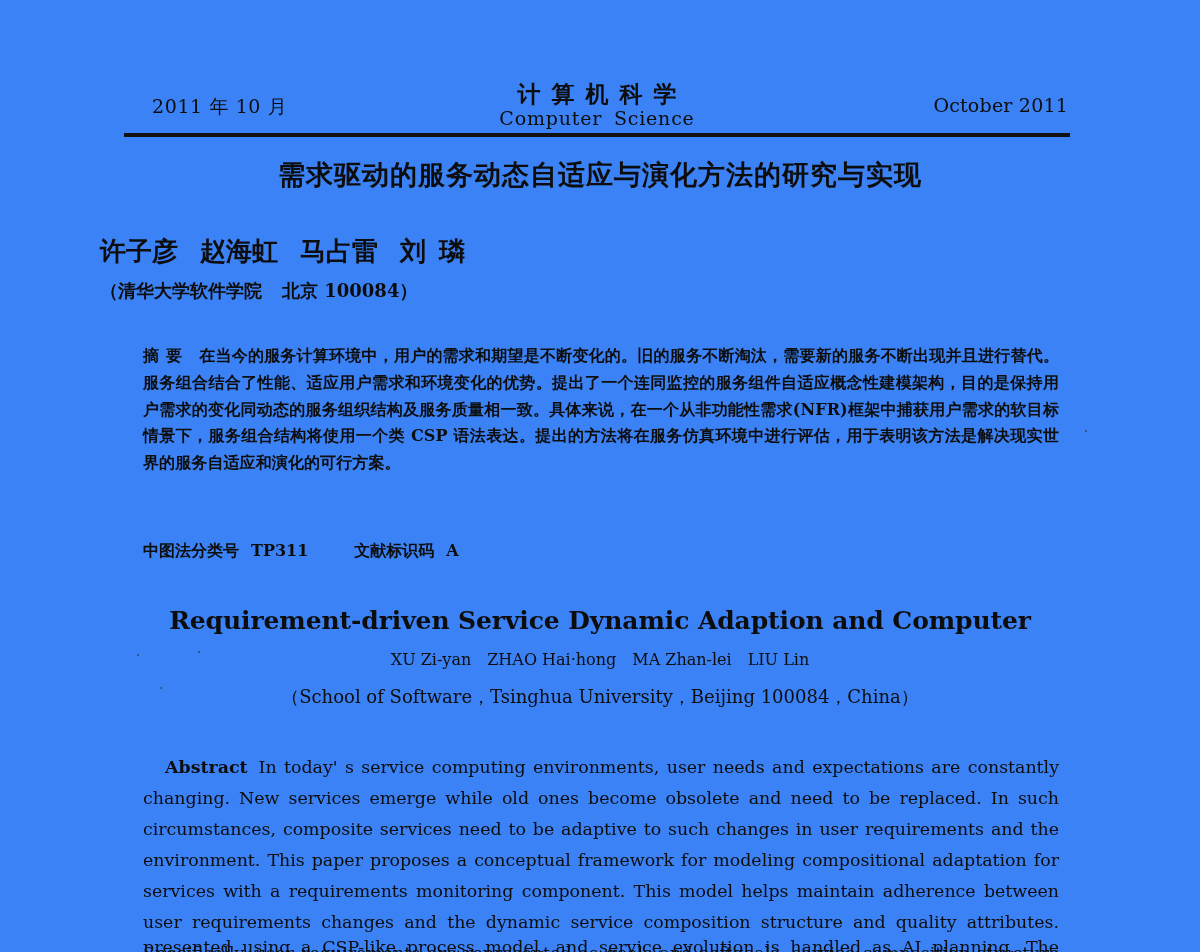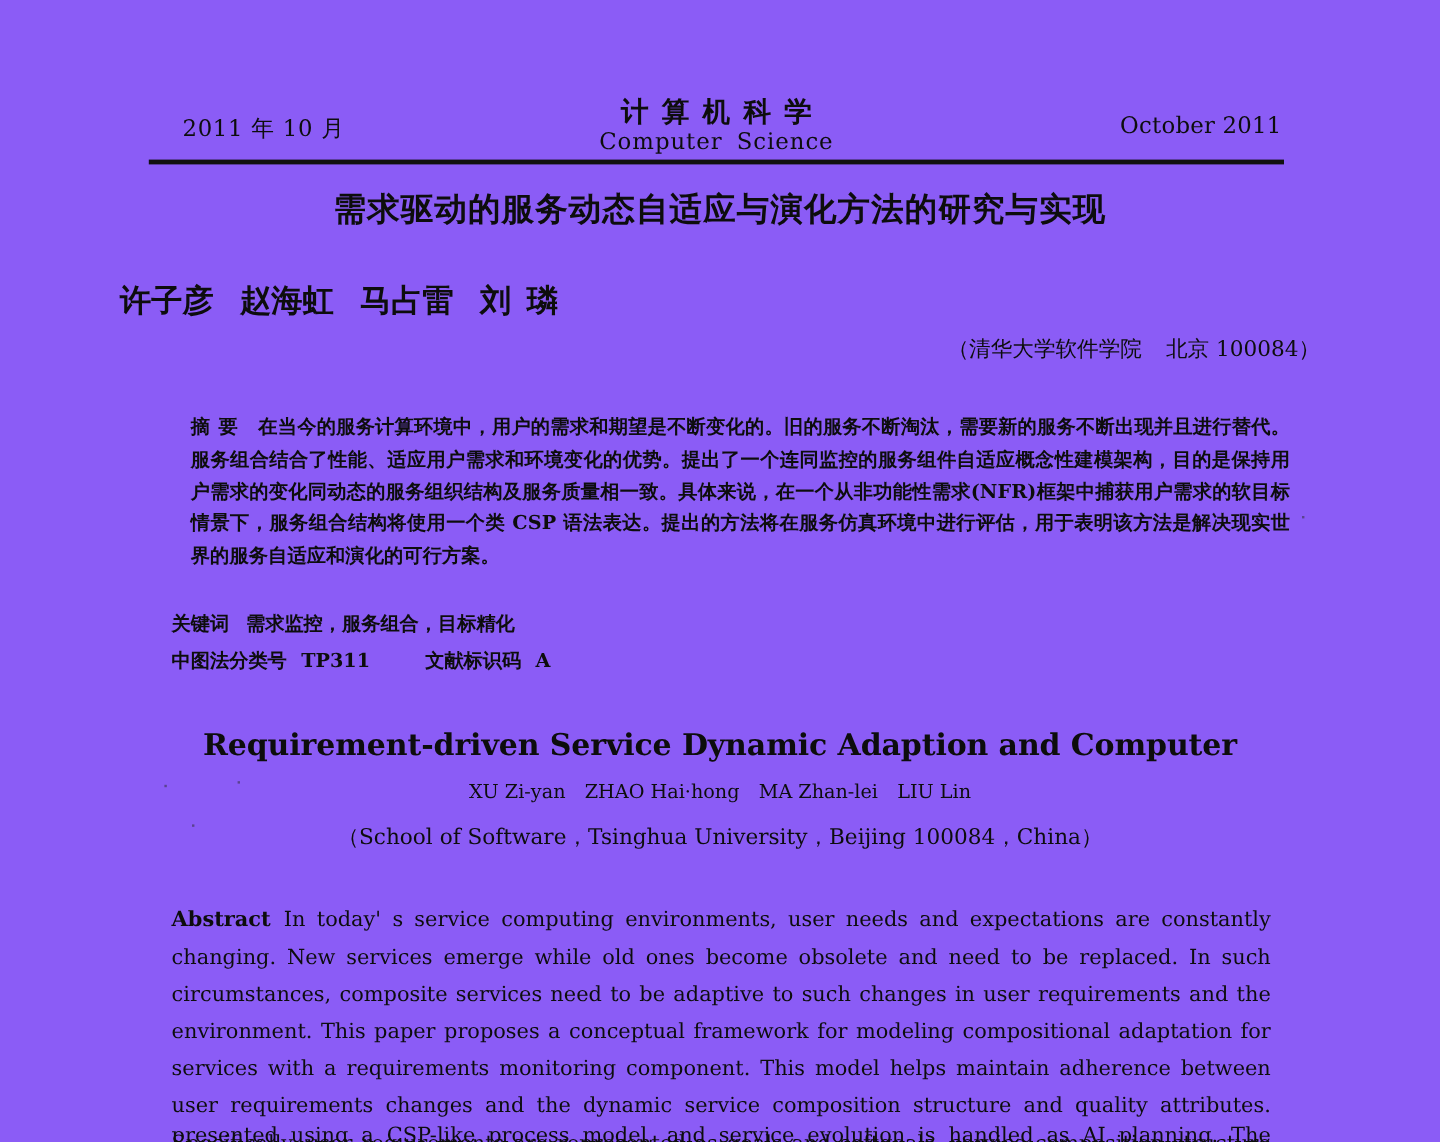--- a/index.html
+++ b/index.html
@@ -13,21 +13,21 @@
     position: relative;
     overflow: hidden;
     font-family: "DejaVu Serif", "Liberation Serif", serif;
     color: #0d0d0d;
     -webkit-font-smoothing: none;
   }
 
   .page {
     position: absolute;
     inset: 0;
-    background: #8b5cf6;
+    background: #3b82f6;
   }
 
   
   .running-head {
     position: absolute;
     left: 124px;
     top: 82px;
     width: 946px;
     height: 48px;
   }
@@ -104,40 +104,39 @@
     line-height: 1.3;
     white-space: nowrap;
   }
   .authors-cn .sp { display: inline-block; width: 22px; }
   .authors-cn .sp-sm { display: inline-block; width: 13px; }
   .affil-cn {
     position: absolute;
     left: 100px;
     right: 100px;
     top: 279px;
-    text-align: right;
+    text-align: left;
     font-size: 18px;
-    font-weight: 400;
+    font-weight: 700;
     white-space: nowrap;
   }
   .affil-cn .gap { display: inline-block; width: 20px; }
 
   
   .abs-cn {
     position: absolute;
     left: 143px;
     top: 343px;
     width: 916px;
     font-size: 16px;
     font-weight: 700;
     line-height: 26.8px;
     text-align: justify;
     text-justify: inter-character;
     letter-spacing: 0.1px;
-    margin-left: 16px;
   }
   .abs-cn-label {
     font-weight: 700;
     letter-spacing: 7px;
     margin-right: 10px;
   }
 
   .kw-cn {
     position: absolute;
     left: 143px;
@@ -198,20 +197,21 @@
     top: 752px;
     width: 916px;
     font-size: 17.4px;
     line-height: 31px;
     text-align: justify;
     word-spacing: 0.2px;
   }
   .abs-en-label {
     font-weight: 700;
     margin-right: 11px;
+    margin-left: 22px;
   }
   .abs-en-clip {
     position: absolute;
     left: 143px;
     top: 934px;
     width: 916px;
     height: 18px;
     overflow: hidden;
   }
   .abs-en-clip .inner {
@@ -251,23 +251,20 @@
   </div>
 
   <div class="affil-cn">
     <span>（清华大学软件学院</span><span class="gap"></span><span>北京 100084）</span>
   </div>
 
   <div class="abs-cn">
     <span class="abs-cn-label">摘要</span><span>在当今的服务计算环境中，用户的需求和期望是不断变化的。旧的服务不断淘汰，需要新的服务不断出现并且进行替代。服务组合结合了性能、适应用户需求和环境变化的优势。提出了一个连同监控的服务组件自适应概念性建模架构，目的是保持用户需求的变化同动态的服务组织结构及服务质量相一致。具体来说，在一个从非功能性需求(NFR)框架中捕获用户需求的软目标情景下，服务组合结构将使用一个类 CSP 语法表达。提出的方法将在服务仿真环境中进行评估，用于表明该方法是解决现实世界的服务自适应和演化的可行方案。</span>
   </div>
 
-  <div class="kw-cn">
-    <span class="kw-label">关键词</span><span>需求监控，服务组合，目标精化</span>
-  </div>
 
   <div class="clc-cn">
     <span>中图法分类号</span><span class="gap-sm"></span><span>TP311</span><span class="gap-lg"></span><span>文献标识码</span><span class="gap-sm"></span><span>A</span>
   </div>
 
   <div class="title-en">Requirement-driven Service Dynamic Adaption and Computer</div>
 
   <div class="authors-en">
     <span>XU Zi-yan</span><span class="sp"></span><span>ZHAO Hai·hong</span><span class="sp"></span><span>MA Zhan-lei</span><span class="sp"></span><span>LIU Lin</span>
   </div>

